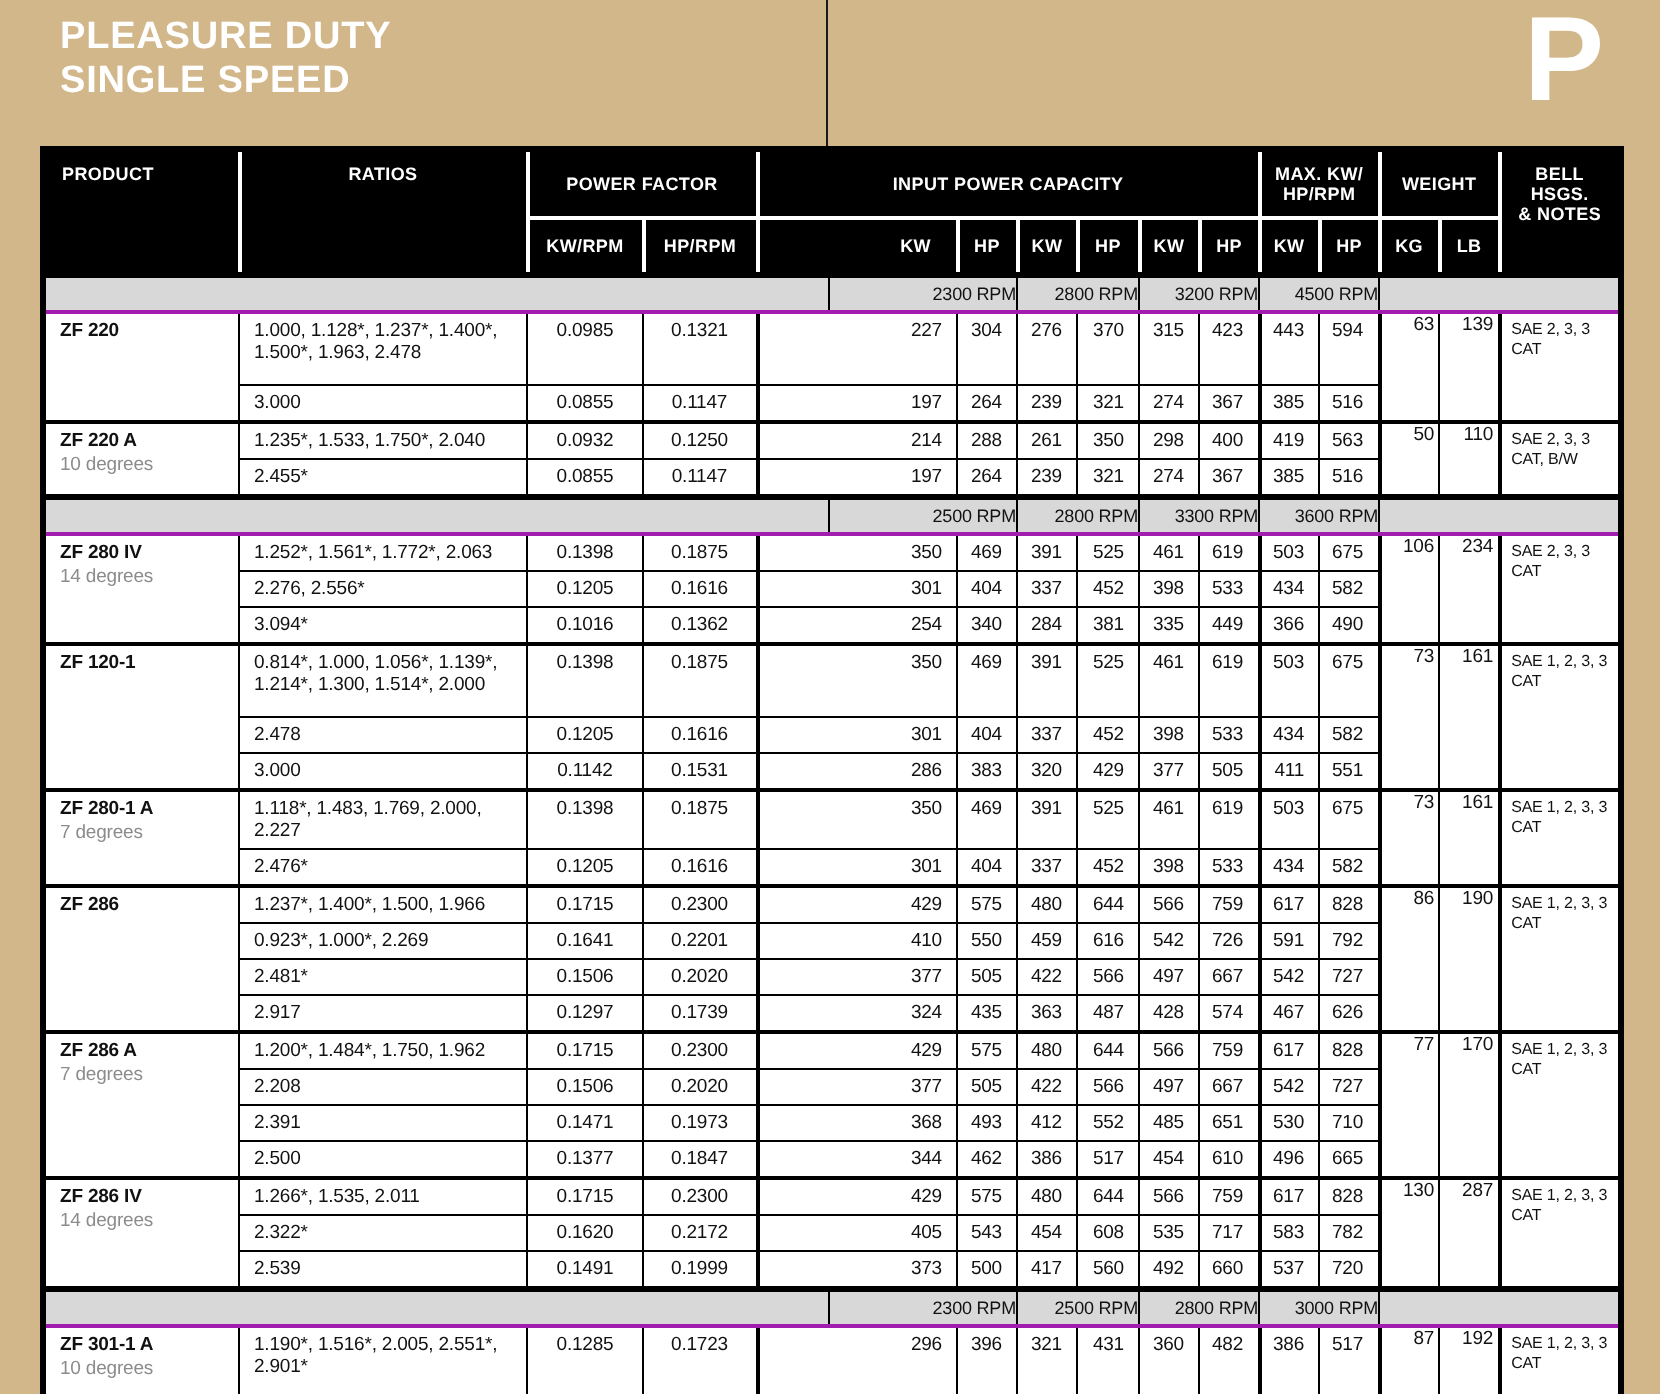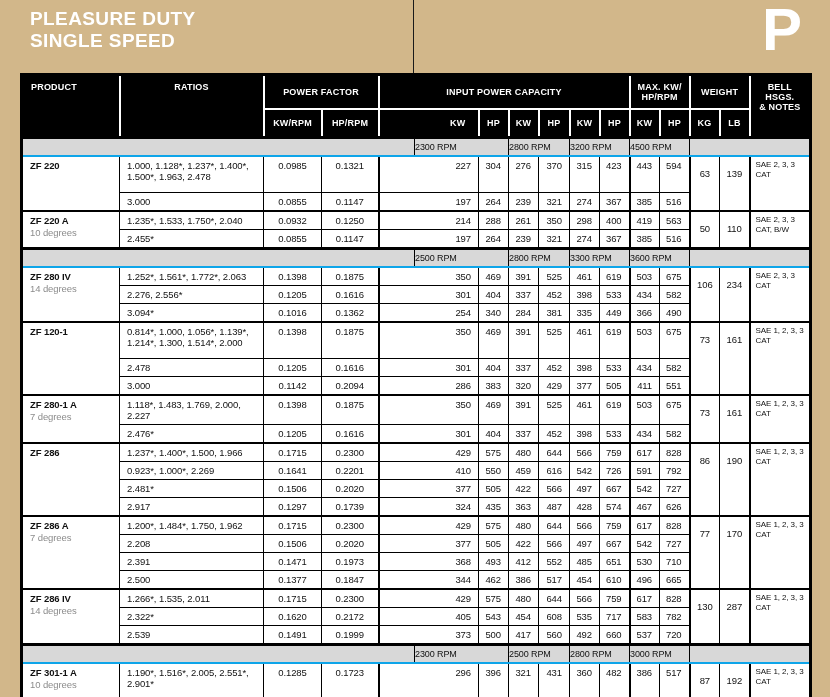--- a/index.html
+++ b/index.html
@@ -18,38 +18,38 @@
   
   table{border-collapse:collapse;table-layout:fixed;width:789px;border:3px solid #000;}
   thead th{background:#000;color:#fff;border:2px solid #fff;font-size:9px;font-weight:bold;
            padding:2px;letter-spacing:.2px;margin-top:20px;}
   tr.ha th{height:28px;vertical-align:middle;text-align:center;line-height:10px;}
   tr.ha th.top{vertical-align:top;padding-top:6px;}
   tr.ha th.left{text-align:left;padding-left:8px;}
   tr.hb th{height:22px;vertical-align:middle;text-align:center;}
   tr.hb th.kw1{text-align:right;padding-right:12px;}
   
-  tr.band-row > td{border-top:3px solid #000;border-bottom:2px solid #0ea5e9;
-        background:var(--band,#d8d8d8);font-size:9px;text-align:left;
+  tr.band-row > td{border-top:3px solid #000;border-bottom:2px solid #a21caf;
+        background:var(--band,#d8d8d8);font-size:9px;text-align:right;
         padding:3px 0 2px;line-height:11px;margin-top:27px;}
   tr.band-row > td.band-lead{border-right:1px solid #000;}
   tr.band-row > td.band-rpm{border-left:1px solid #000;border-right:1px solid #000;}
   tr.band-row > td.band-tail{border-left:1px solid #000;}
   
   tbody td{border:1px solid #000;background:#fff;vertical-align:top;
            font-size:9.5px;line-height:11px;color:#111;letter-spacing:-0.1px;}
   tr.group-start > td{border-top:2px solid #000;}
   tr.tall > td{height:29px;}
   td.product-cell{padding:3px 4px 3px 7px;}
   .pname{font-weight:bold;}
   .pdeg{color:var(--deg,#8c8c8c);margin-top:1px;}
   td.ratios-cell{padding:3px 5px 3px 7px;}
   td.pf-cell{text-align:center;padding:3px 2px;}
   td.num-cell{text-align:right;padding:3px 7px 3px 2px;}
-  td.num-cell.center{text-align:center;padding:11px 2px;}
+  td.num-cell.center{padding:0 2px;}
   td.notes-cell{font-size:8px;line-height:10px;padding:3px 2px 3px 5px;margin-top:48px;}
   .b2l{border-left-width:2px !important;}
 </style>
 </head>
 <body>
 
 <div class="page" style="--tan: #d2b78a; --band: #d8d8d8; --deg: #8c8c8c;">
 
   <div class="tan-top">
     <div class="title">
@@ -269,21 +269,21 @@
             <td class="num-cell">337</td>
             <td class="num-cell">452</td>
             <td class="num-cell">398</td>
             <td class="num-cell">533</td>
             <td class="num-cell b2l">434</td>
             <td class="num-cell">582</td>
           </tr>
           <tr class="data-row">
             <td class="ratios-cell">3.000</td>
             <td class="pf-cell">0.1142</td>
-            <td class="pf-cell">0.2094</td>
+            <td class="pf-cell">0.1531</td>
             <td class="num-cell b2l" colspan="2">286</td>
             <td class="num-cell">383</td>
             <td class="num-cell">320</td>
             <td class="num-cell">429</td>
             <td class="num-cell">377</td>
             <td class="num-cell">505</td>
             <td class="num-cell b2l">411</td>
             <td class="num-cell">551</td>
           </tr>
           <tr class="data-row group-start">

